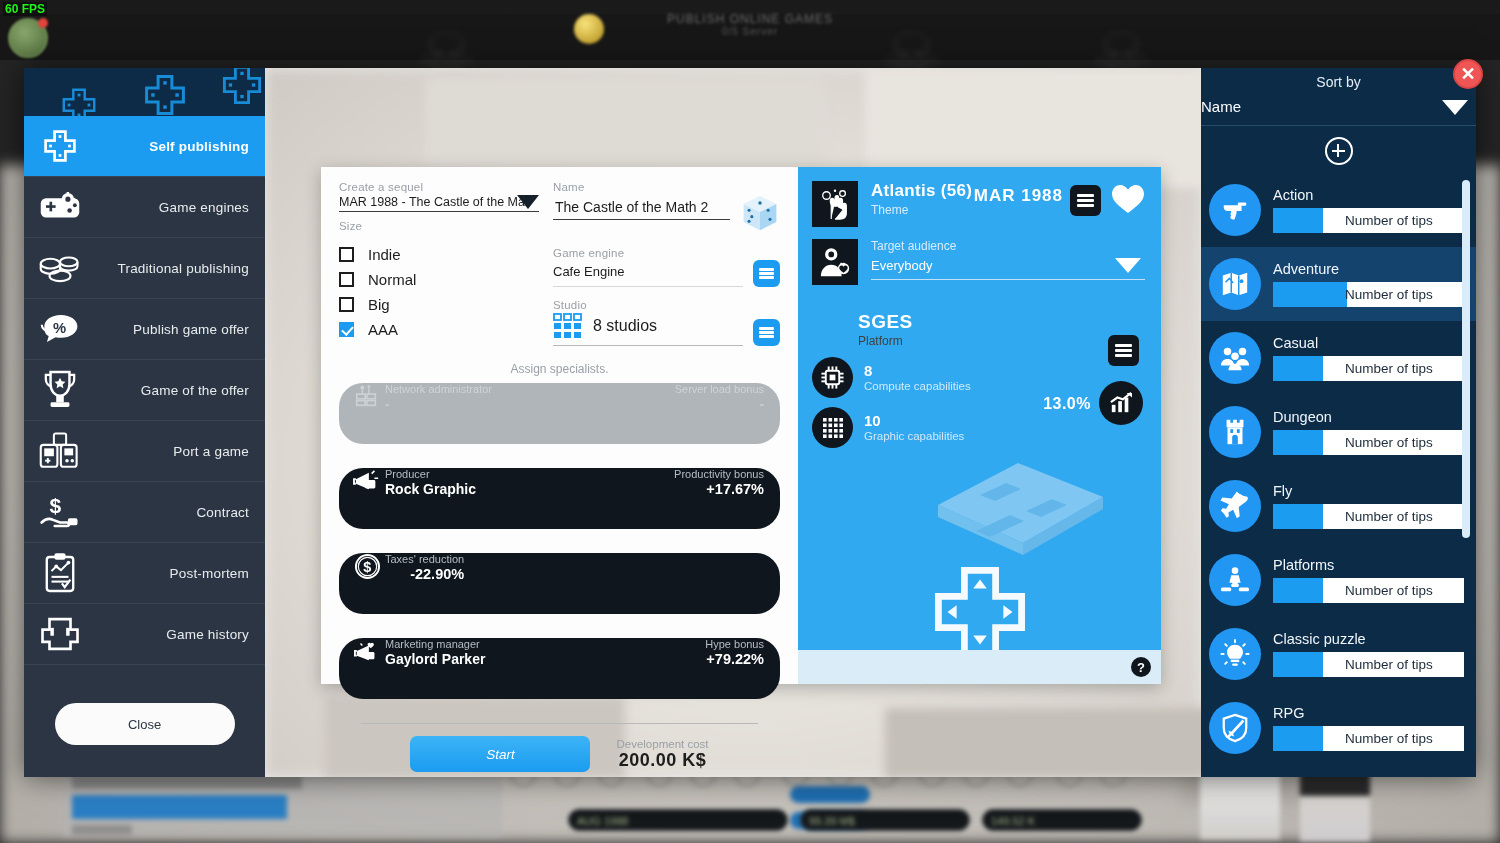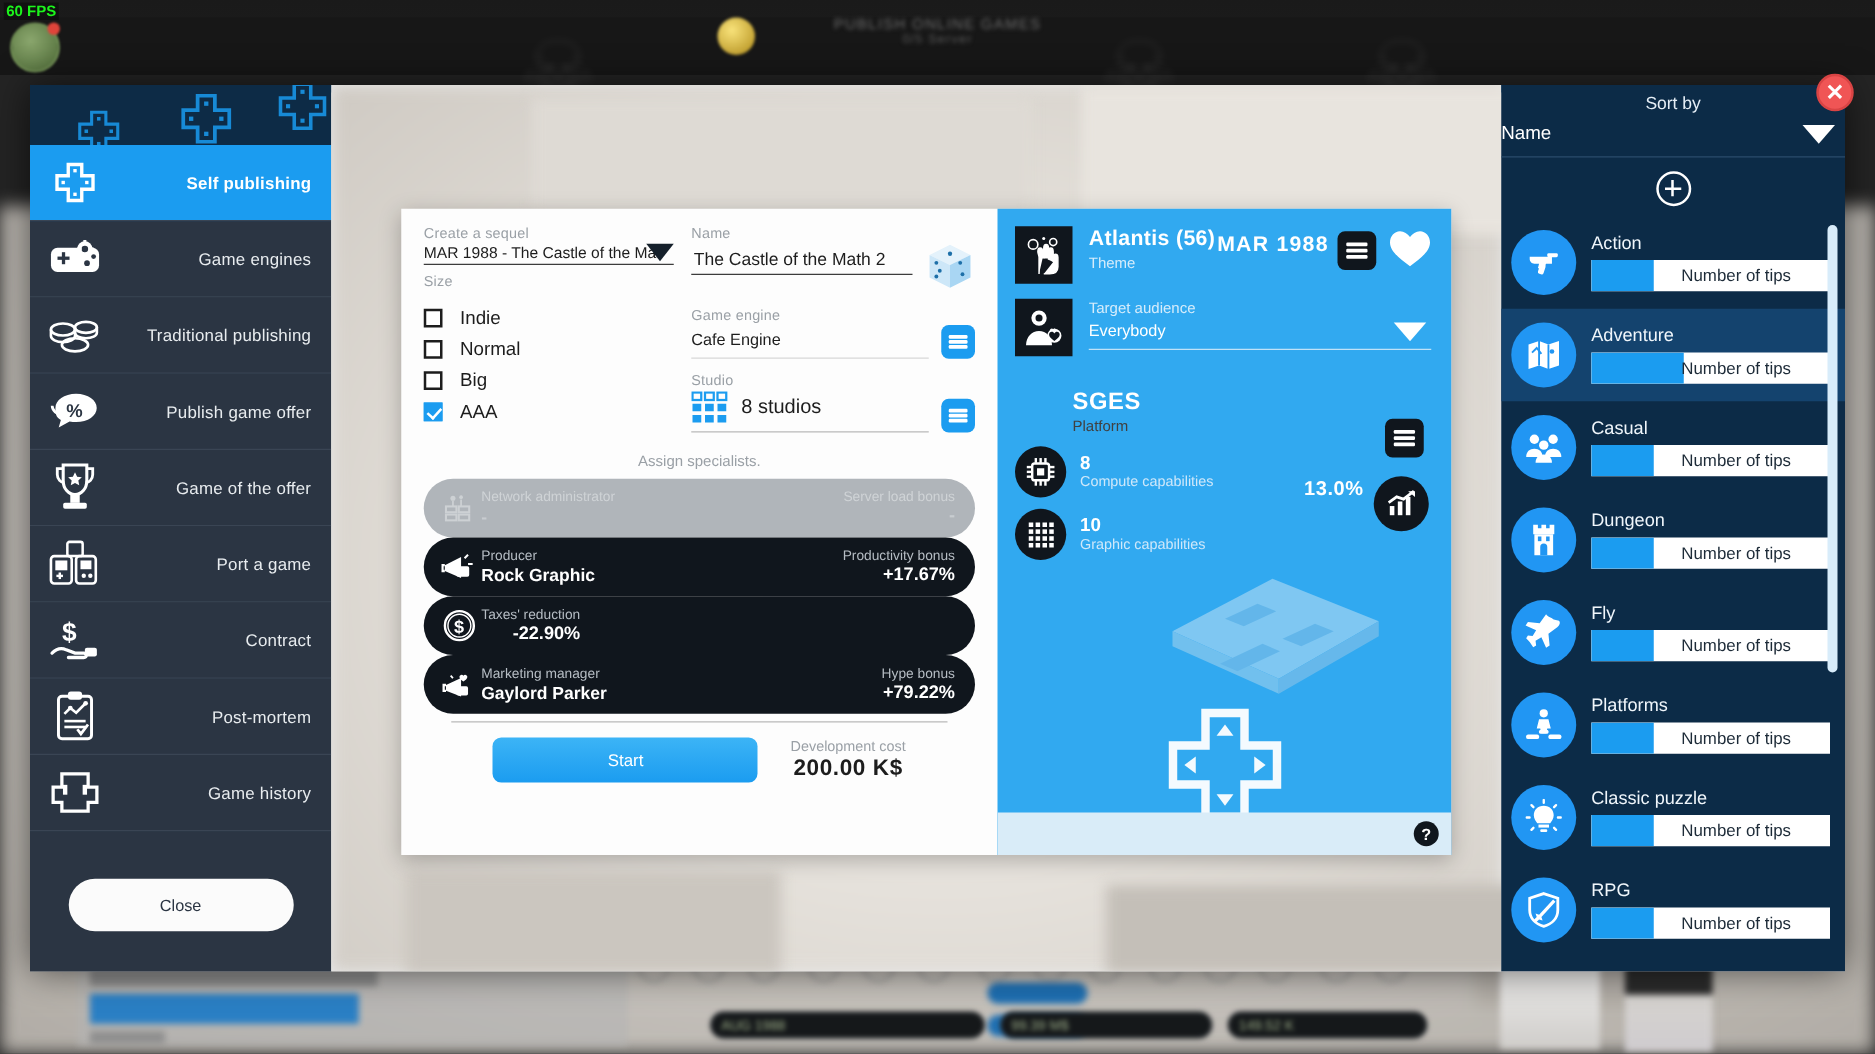--- a/index.html
+++ b/index.html
@@ -238,23 +238,23 @@
   }
   .dice {
     width: 40px; height: 40px;
   }
 
   .assign-title {
     text-align: center; font-size: 12px; color: #9aa0a6;
     margin-top: 16px; margin-bottom: 7px;
   }
   .spec-row {
-    height: 47px; border-radius: 24px; background: #10161d;
-    display: flex; align-items: center; padding: 0 16px 0 10px;
-    margin-bottom: 0; position: relative; cursor: pointer;
+    height: 61px; border-radius: 24px; background: #10161d;
+    display: flex; align-items: flex-start; padding: 0 16px 0 10px;
+    margin-bottom: 24px; position: relative; cursor: pointer;
     overflow:hidden;
   }
   .spec-row.disabled { background: #b0b5ba; cursor: default; }
   .spec-ico {
     width: 36px; flex: 0 0 36px; display:flex; align-items:center;
     justify-content:center; color:#fff;
   }
   .spec-row.disabled .spec-ico { color: #cdd1d4; }
   .spec-txt { flex: 1; }
   .spec-role { font-size: 11px; color: #b6bdc4; line-height: 13px; }
@@ -266,24 +266,25 @@
   .spec-bonus-val { font-size: 14.5px; color:#fff; font-weight:bold; line-height:16px;}
   .spec-row.disabled .spec-bonus-label{color:#cfd3d6;}
   .spec-row.disabled .spec-bonus-val{color:#c8ccd0;}
 
   .footer-div { border-top: 1.5px solid #b9b9b9; margin: 6px 22px 0 22px; }
   .card-footer {
     display: flex; align-items: center; justify-content: center;
     gap: 26px; padding-top: 12px;
   }
   .start-btn {
-    width: 212px; height: 36px; border-radius: 7px;
+    width: 180px; height: 36px; border-radius: 7px;
     background: linear-gradient(180deg,#3cb4f6,#1b9cf0);
     border: none; color: #fff; font-size: 13.5px; cursor: pointer;
     font-family: "Liberation Sans", sans-serif;
+    font-style: italic;
   }
   .devcost { text-align: center; }
   .devcost .dc-l { font-size: 11.5px; color: #9aa0a6; }
   .devcost .dc-v { font-size: 18px; color: #1d1d1d; font-weight: bold; letter-spacing:.5px;}
 
   
   .bp-row { display: flex; padding: 14px 16px 0 14px; position: relative; }
   .bp-icon {
     width: 46px; height: 46px; background: #10161d; flex: 0 0 46px;
     display: flex; align-items: center; justify-content: center; color: #fff;
@@ -316,21 +317,21 @@
   .plat-sub { font-size: 12px; color:#404040; margin-top: 1px; }
   .stat-row { display:flex; align-items:center; margin-top: 9px; }
   .stat-circle {
     width: 41px; height: 41px; border-radius: 50%; background:#10161d;
     display:flex;align-items:center;justify-content:center;color:#fff;flex:0 0 41px;
   }
   .stat-txt { padding-left: 11px; }
   .stat-num { font-size: 15px; color:#fff; font-weight:bold; line-height:16px;}
   .stat-lab { font-size: 11.5px; color:#cfe8fa; line-height:14px;}
   .share-val {
-    position:absolute; right: 70px; top: 98px;
+    position:absolute; right: 70px; top: 110px;
     font-size: 16px; color:#fff; font-weight:bold; letter-spacing:.5px;
   }
   .chart-circle {
     position:absolute; right: 18px; top: 96px;
     width: 44px; height: 44px; border-radius:50%; background:#10161d;
     display:flex;align-items:center;justify-content:center;cursor:pointer;
   }
   .console-art {
     position:absolute; left: 120px; top: 150px; width: 200px; height: 135px;
     opacity: .55;

